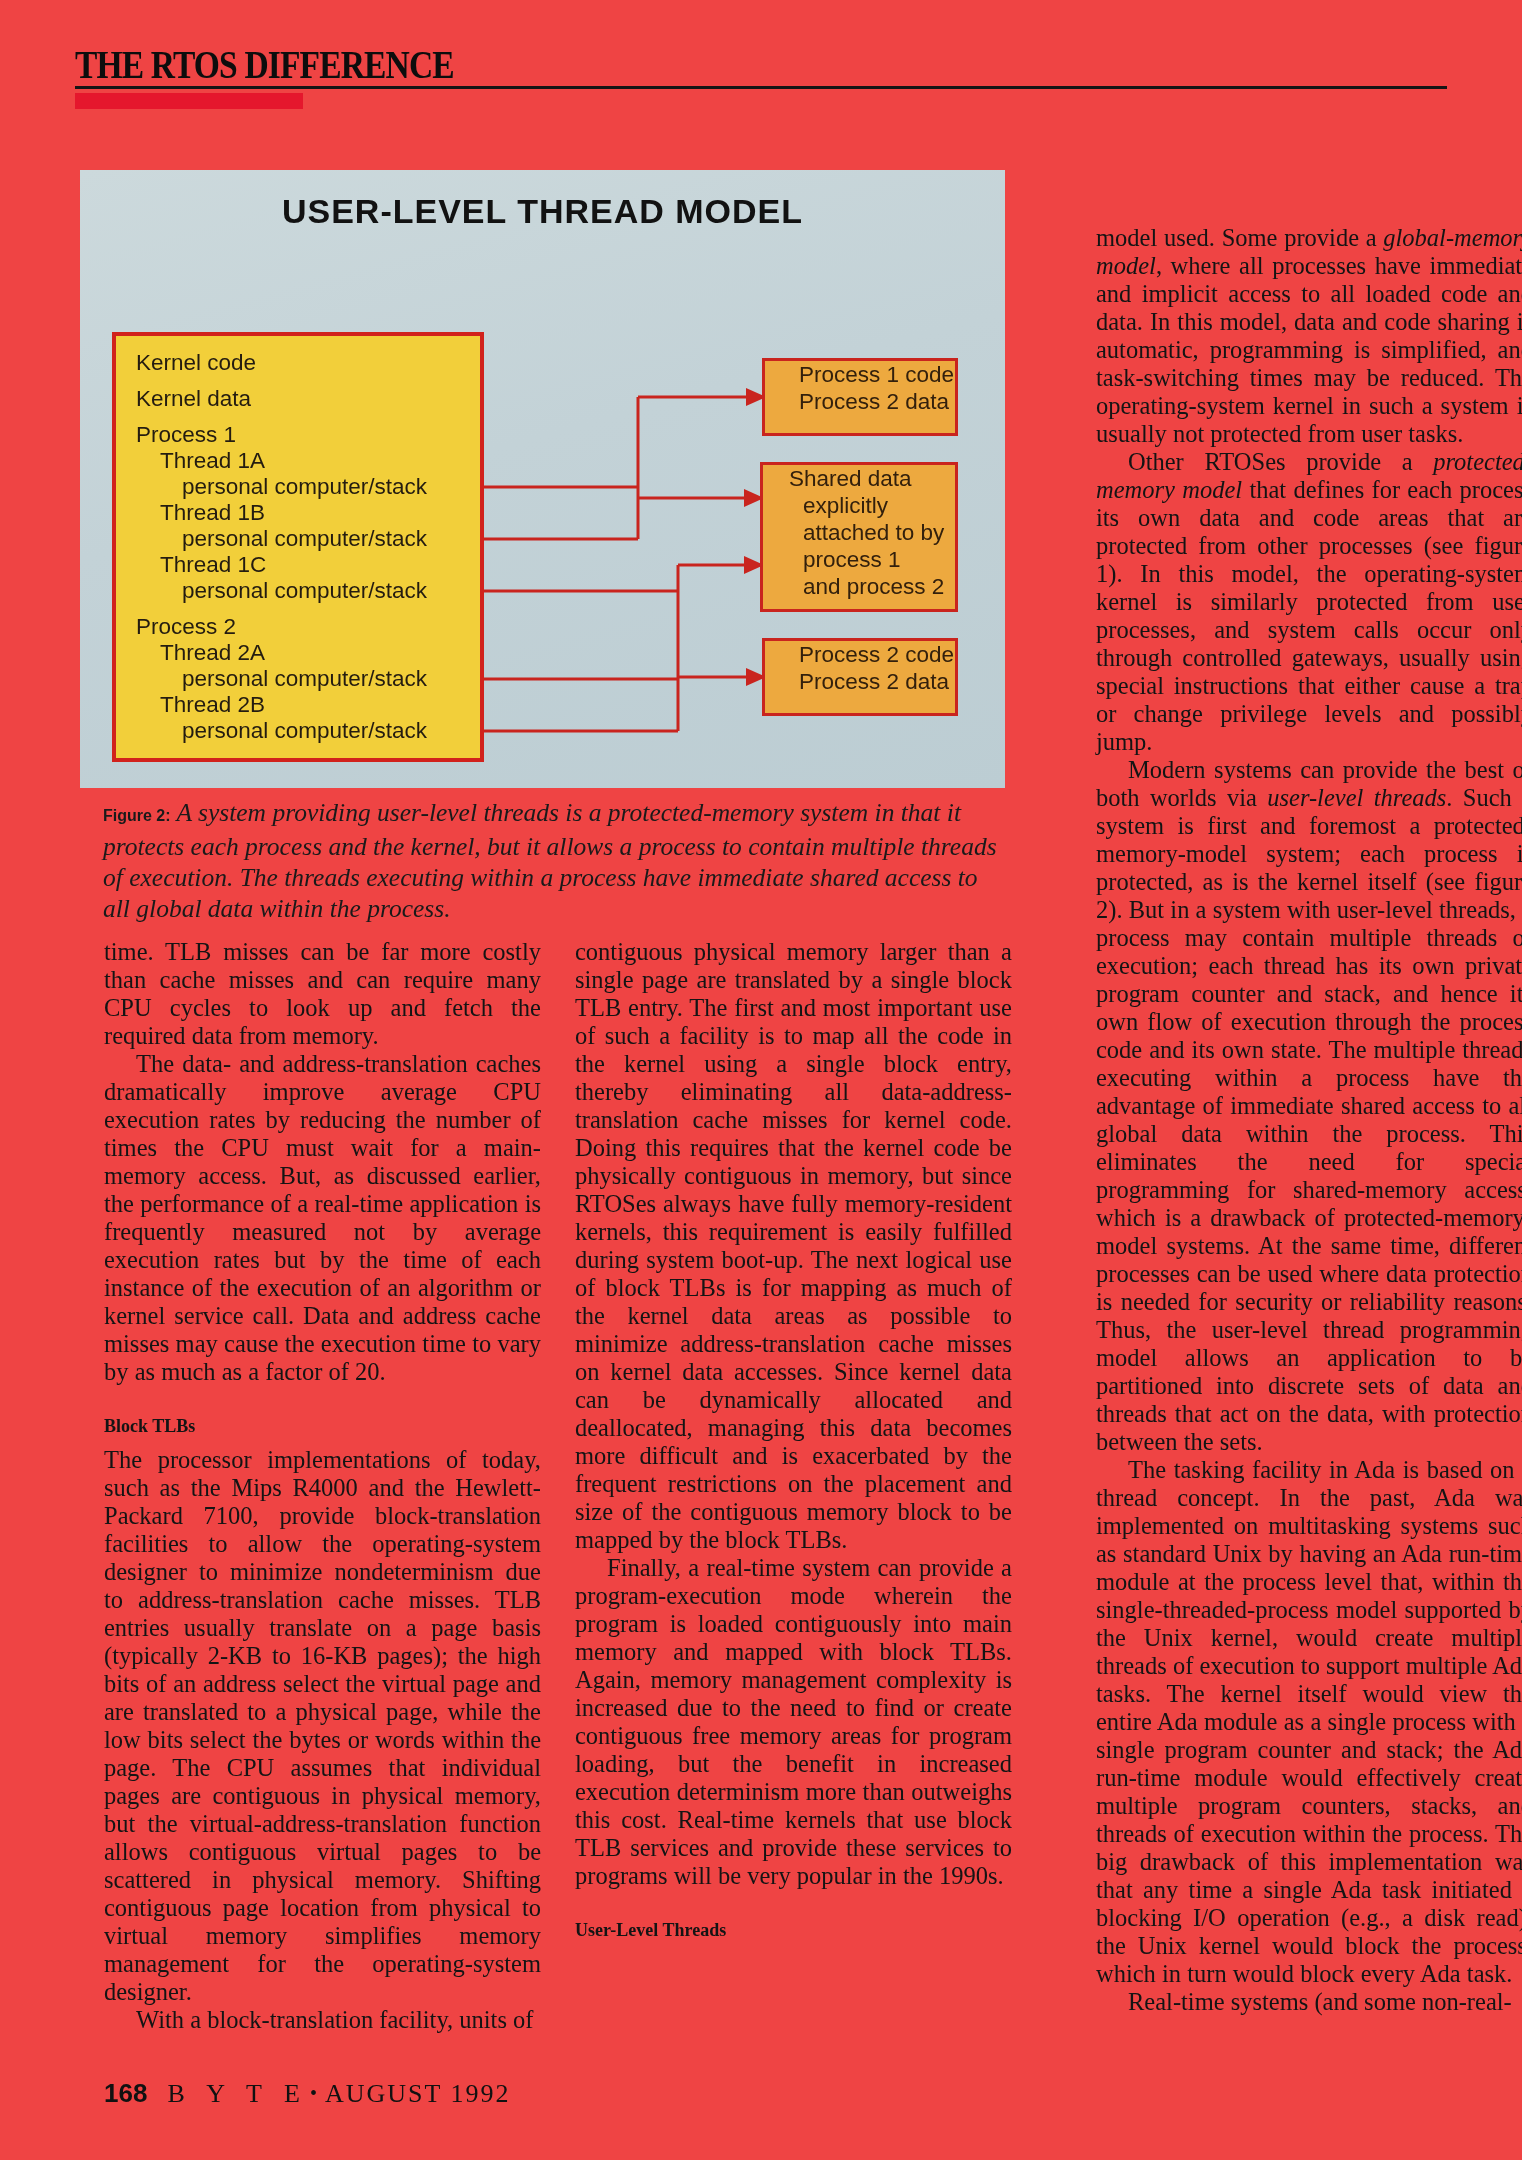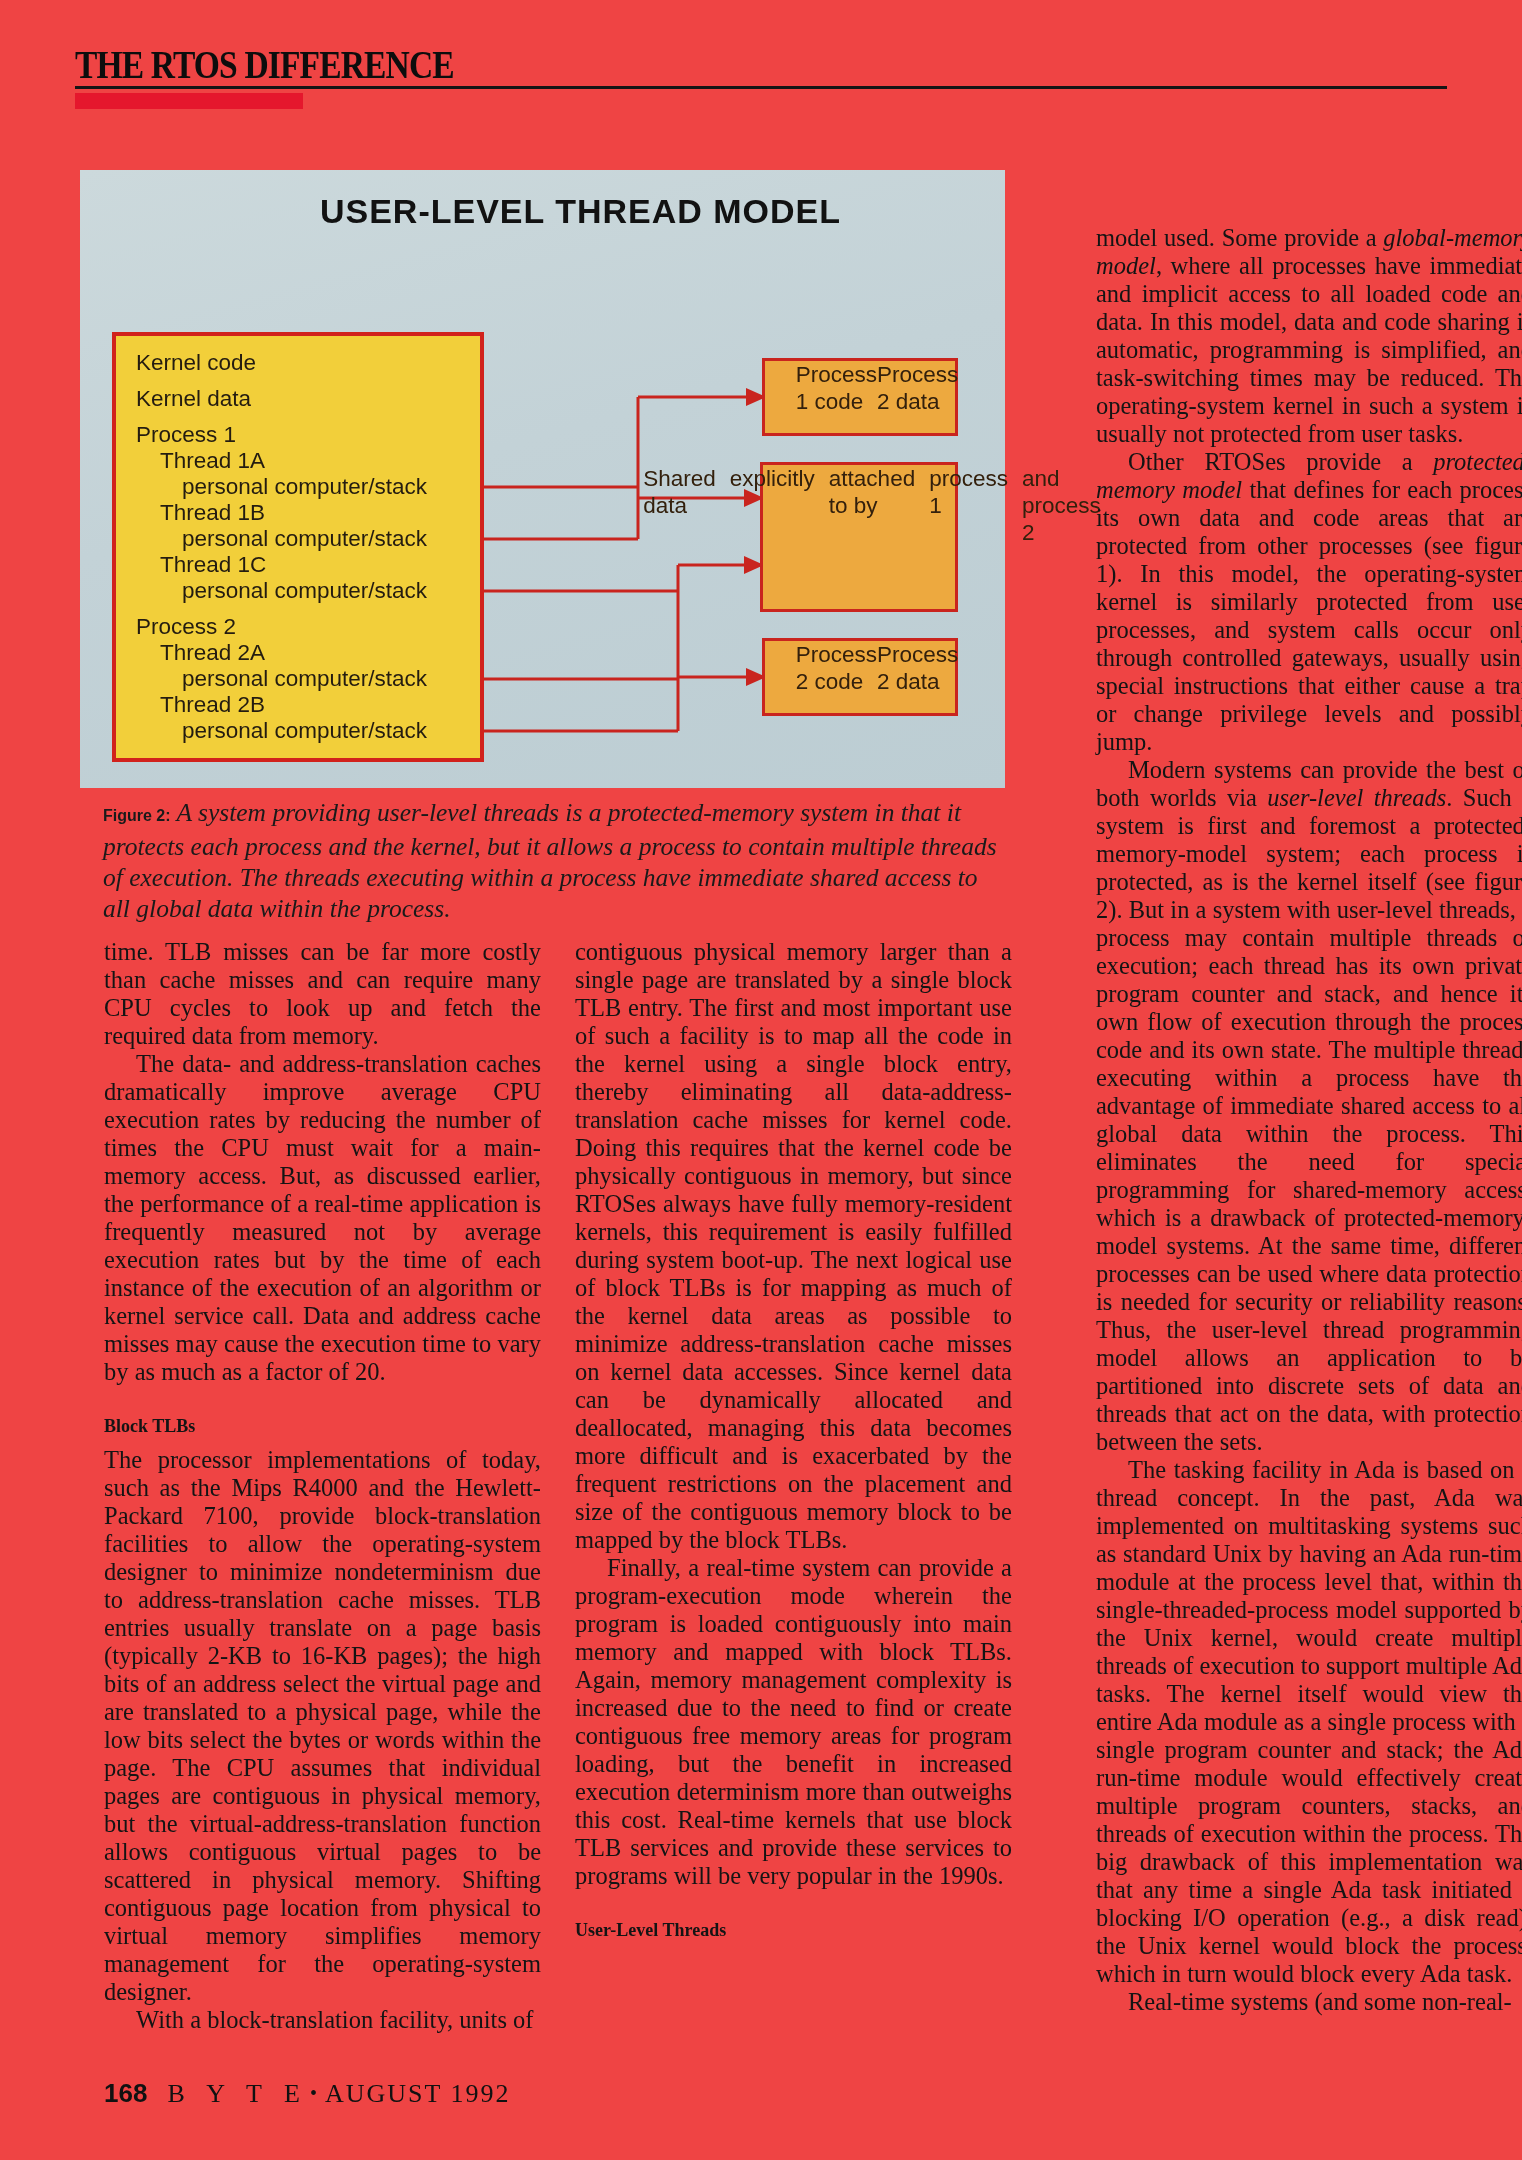--- a/index.html
+++ b/index.html
@@ -9,29 +9,29 @@
   .hdr-title{position:absolute;left:75px;top:42px;font-size:39px;font-weight:bold;
              letter-spacing:-1px;transform:scaleX(.86);transform-origin:left top;color:#0d0d0d;
              font-family:"Liberation Serif", serif;}
   .hdr-rule{position:absolute;left:75px;top:86px;width:1372px;height:3px;background:#151515;}
   .hdr-redbar{position:absolute;left:75px;top:93px;width:228px;height:16px;background:#e5172d;}
   
   .fig-panel{position:absolute;left:80px;top:170px;width:925px;height:618px;
              background:linear-gradient(165deg,#ccd9dc 0%,#c3d2d7 45%,#bccdd3 100%);}
   .fig-title{position:absolute;left:0;top:22px;width:100%;text-align:center;
              font-family:"Liberation Sans", sans-serif;font-weight:bold;font-size:34px;
-             letter-spacing:1px;color:#121212;padding-left:38px;}
+             letter-spacing:1px;color:#121212;}
   .kernel-box{position:absolute;left:32px;top:162px;width:372px;height:430px;box-sizing:border-box;
               background:#f2cf3a;border:4px solid #d1221c;padding:14px 0 0 20px;}
   .kb-line{font-family:"Liberation Sans", sans-serif;font-size:22.5px;line-height:26px;color:#241c10;}
   .kb-line.lvl1{margin-left:24px;}
   .kb-line.lvl2{margin-left:46px;}
   .kb-line.gap{margin-top:10px;}
   .mem-box{position:absolute;box-sizing:border-box;background:#eda93f;border:3px solid #c9241e;
-           display:flex;justify-content:center;}
+           display:flex;flex-direction:column;}
   .mem-box-1{left:682px;top:188px;width:196px;height:78px;padding-left:34px;}
   .mem-box-2{left:680px;top:292px;width:198px;height:150px;padding-left:26px;}
   .mem-box-3{left:682px;top:468px;width:196px;height:78px;padding-left:34px;}
   .mb-line{font-family:"Liberation Sans", sans-serif;font-size:22.5px;line-height:27px;color:#33200c;}
   .mb-line.cont{margin-left:14px;}
   .conn-svg{position:absolute;left:0;top:0;width:925px;height:618px;}
   
   .fig-caption{position:absolute;left:103px;top:797px;width:905px;font-size:25.5px;
                line-height:31px;color:#1a1a1a;font-style:italic;}
   .fig-caption .cap-label{font-style:normal;font-weight:bold;

